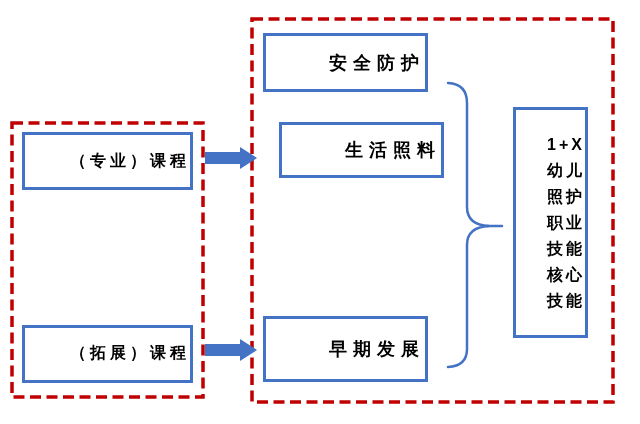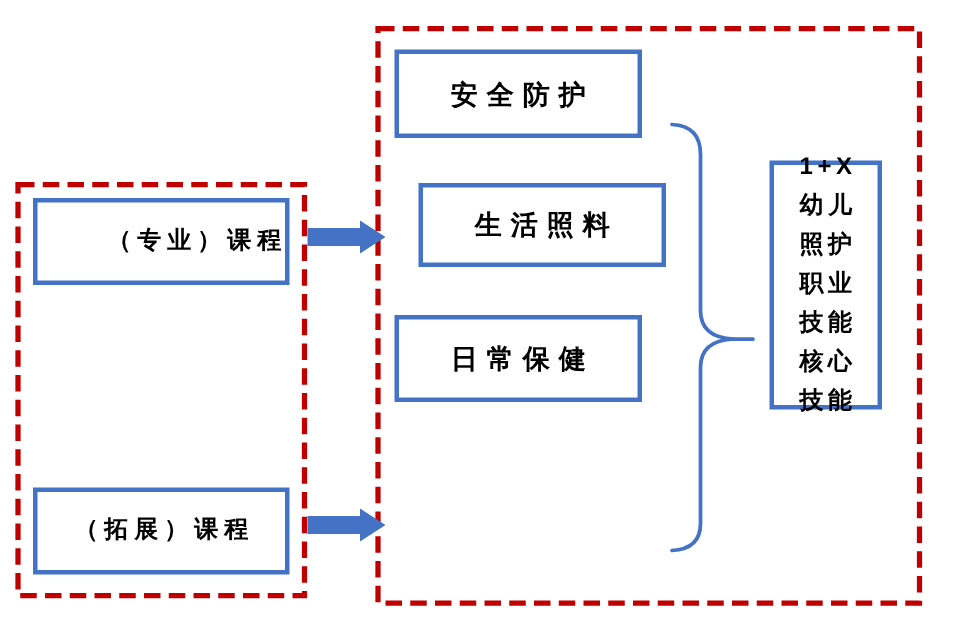--- a/index.html
+++ b/index.html
@@ -40,21 +40,21 @@
   }
   .box {
     position: absolute;
     box-sizing: border-box;
     border: 3px solid var(--accent-blue, #4472C4);
     background: #FFFFFF;
     color: var(--text-black, #000000);
     font-weight: bold;
     display: flex;
     flex-direction: column;
-    align-items: center;
+    align-items: flex-end;
     justify-content: center;
     text-align: center;
     white-space: nowrap;
   }
   .left-box {
     left: 22px;
     width: 171px;
     height: 58px;
     font-size: 16px;
     line-height: 22px;
@@ -71,21 +71,21 @@
     padding-left: 6px;
   }
   .mid-box-1 { top: 33px;  height: 59px; }
   .mid-box-2 { top: 122px; height: 56px; margin-left: 16px; }
   .mid-box-3 { top: 210px; height: 58px; }
   .mid-box-4 { top: 316px; height: 66px; }
   .right-box {
     left: 513px;
     top: 107px;
     width: 75px;
-    height: 166px;
+    height: 231px;
     font-size: 16px;
     line-height: 26px;
     letter-spacing: 3px;
     padding-left: 3px;
   }
 </style>
 </head>
 <body>
 
 <div class="canvas">
@@ -108,24 +108,24 @@
   </div>
 
   <div class="box mid-box mid-box-1">
     <span>安全防护</span>
   </div>
 
   <div class="box mid-box mid-box-2">
     <span>生活照料</span>
   </div>
 
-  <div class="box mid-box mid-box-3">
-    <span>日常保健</span>
+
+  <div class="box mid-box mid-box-4">
+    <span>早期发展</span>
   </div>
-
 
   <div class="box right-box">
     <div>1+X</div>
     <div>幼儿</div>
     <div>照护</div>
     <div>职业</div>
     <div>技能</div>
     <div>核心</div>
     <div>技能</div>
   </div>

